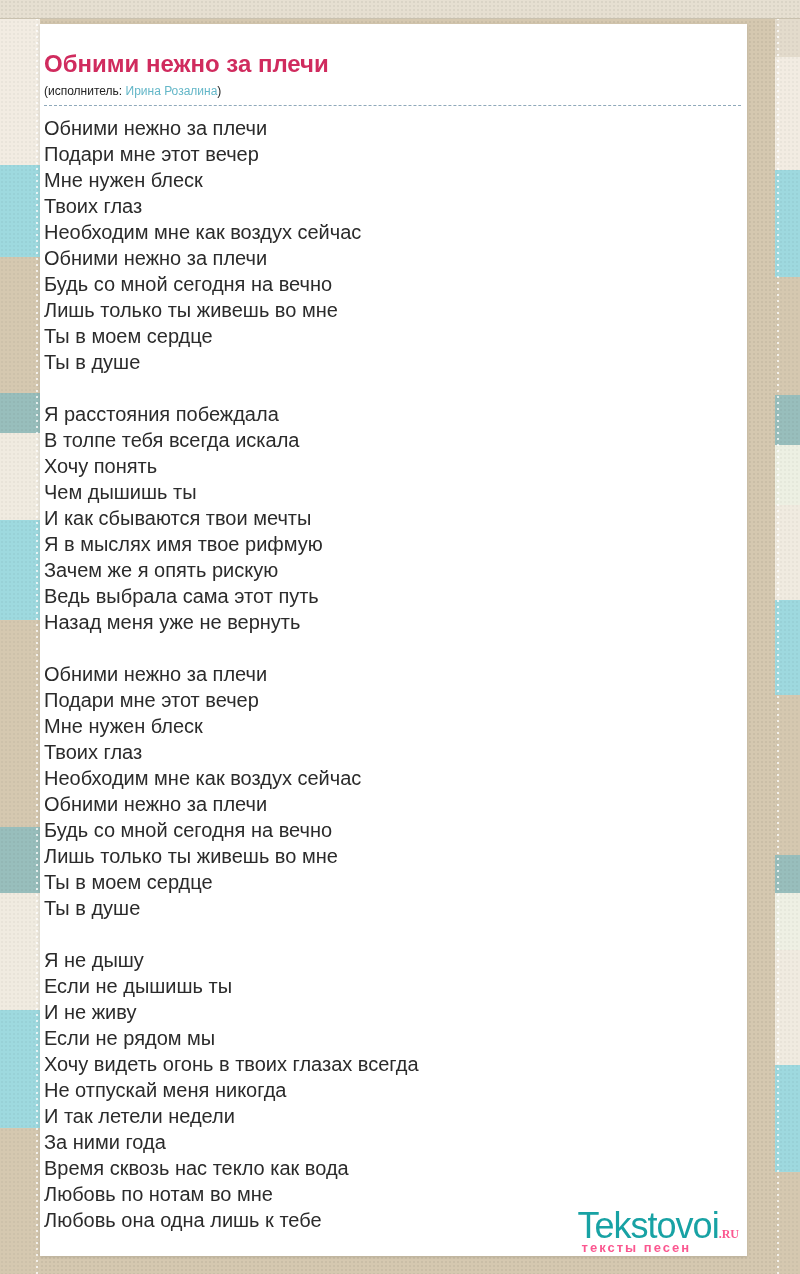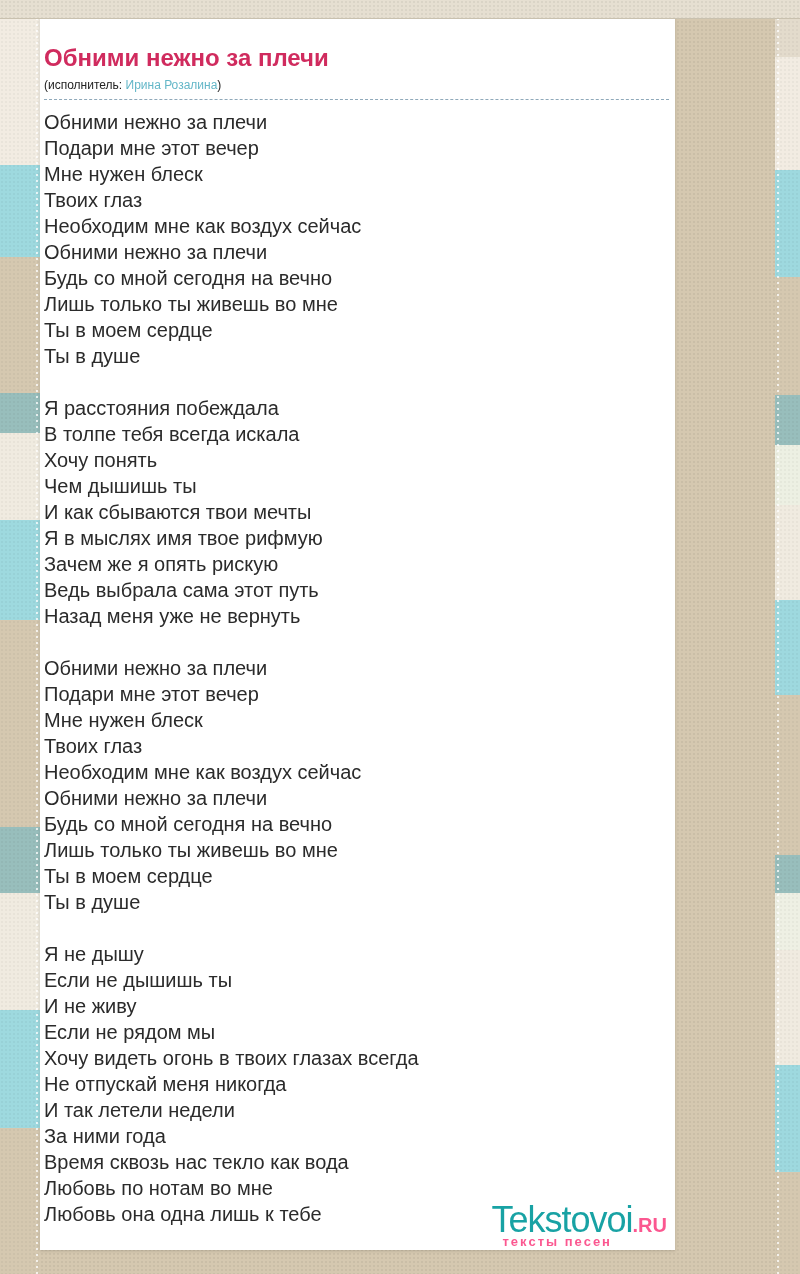--- a/index.html
+++ b/index.html
@@ -82,23 +82,23 @@
     background-color: #e6dfd1;
     background-image: radial-gradient(rgba(0,0,0,0.05) 1px, transparent 1px);
     background-size: 4px 4px;
     border-bottom: 1px solid #c9c1af;
     z-index: 3;
   }
 
   
   .sheet {
     position: absolute;
-    top: 18px;
+    top: 24px;
     left: 40px;
-    width: 635px;
+    width: 707px;
     height: 1232px;
     background: #ffffff;
     box-shadow: 0 1px 3px rgba(0,0,0,0.15);
     z-index: 2;
     box-sizing: border-box;
     padding: 27px 6px 0 4px;
   }
 
   h1.song-title {
     margin: 0;
@@ -143,23 +143,24 @@
     line-height: 1;
   }
   .logo-brand {
     font-size: 36px;
     font-weight: normal;
     letter-spacing: -1px;
     color: #18a2a4;
     margin-left: 42px;
   }
   .logo-domain {
-    font-size: 20px;
+    font-size: 12px;
     font-weight: bold;
     color: #fb5790;
+    font-family: Liberation Serif, serif;
   }
   .logo-tagline {
     display: block;
     margin-top: -3px;
     padding-right: 2px;
     font-size: 13px;
     font-weight: bold;
     letter-spacing: 2px;
     color: #fb5790;
     text-align: center;

